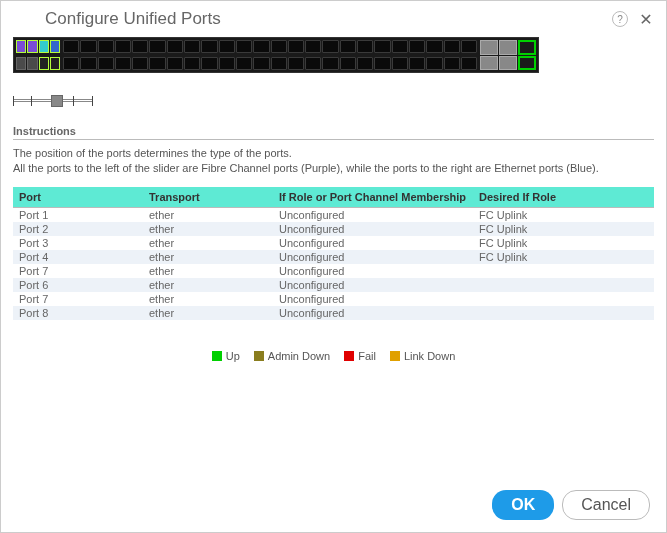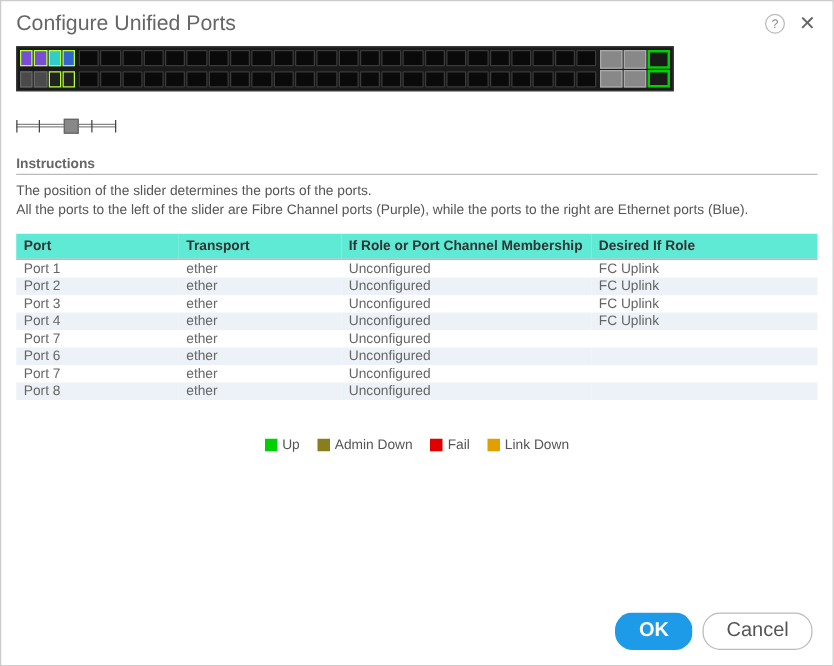--- a/index.html
+++ b/index.html
@@ -16,20 +16,21 @@
   .header {
     display: flex;
     align-items: center;
     padding: 8px 12px 4px 12px;
   }
   .title {
     font-size: 17px;
     font-weight: normal;
     color: #666;
     flex: 1;
+    margin-left: 32px;
   }
   .help-icon {
     width: 16px; height: 16px;
     border: 1px solid #bbb;
     border-radius: 50%;
     display: inline-flex;
     align-items: center;
     justify-content: center;
     font-size: 10px;
     color: #888;
@@ -314,21 +315,21 @@
   <div class="slider-track"></div>
   <div class="slider-tick" style="left:0"></div>
   <div class="slider-tick" style="left:18px"></div>
   <div class="slider-tick" style="left:60px"></div>
   <div class="slider-tick" style="left:79px"></div>
   <div class="slider-handle"></div>
 </div>
 
 <div class="instructions-hdr">Instructions</div>
 <div class="instructions-text">
-  <div>The position of the slider determines the ports of the ports.</div>
+  <div>The position of the ports determines the type of the ports.</div>
   <div>All the ports to the left of the slider are Fibre Channel ports (Purple), while the ports to the right are Ethernet ports (Blue).</div>
 </div>
 
 <table class="table">
   <thead>
     <tr>
       <th class="col-port">Port</th>
       <th class="col-transport">Transport</th>
       <th class="col-role">If Role or Port Channel Membership</th>
       <th class="col-desired">Desired If Role</th>

